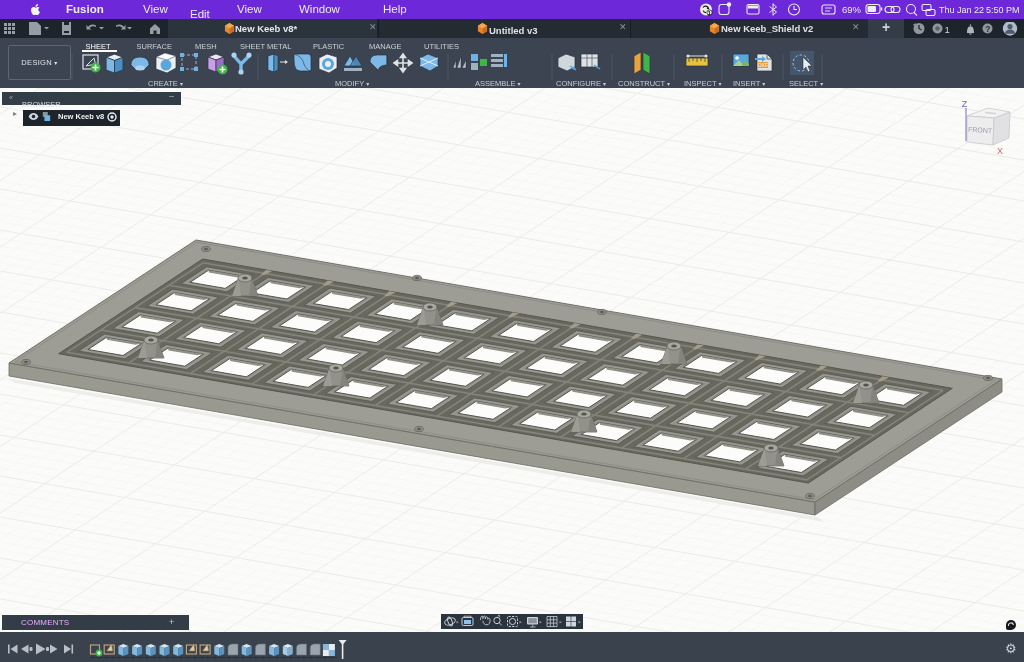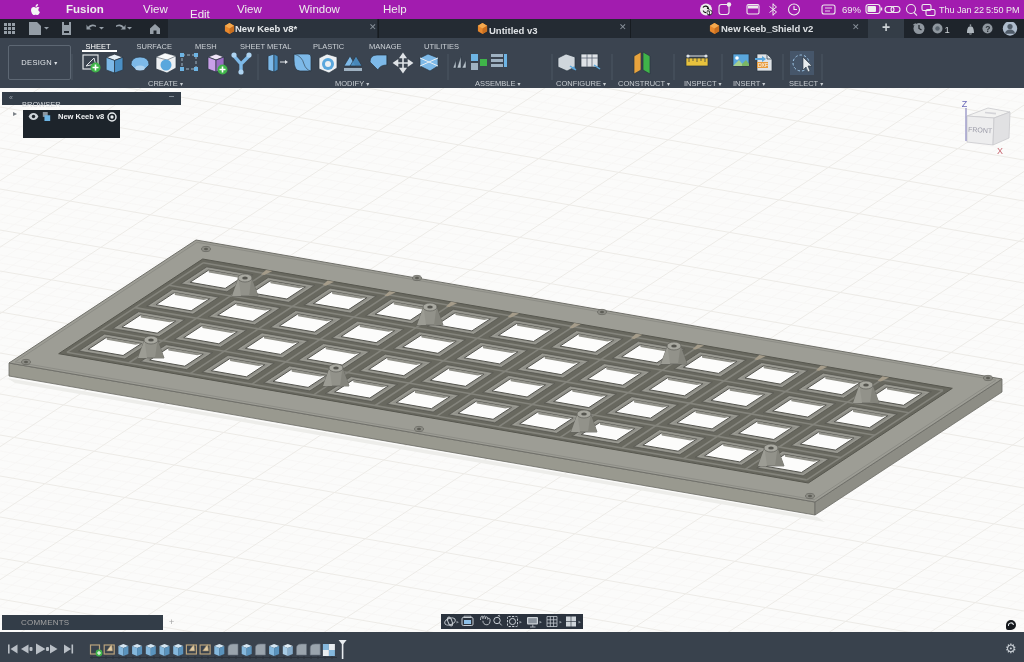--- a/index.html
+++ b/index.html
@@ -510,21 +510,21 @@
     <path d="M577.5,414 L571,432 L580,432 Z" fill="#9c9c94"></path>
     <ellipse cx="584" cy="414" rx="7" ry="4" fill="#a8a8a0" stroke="#66665f" stroke-width="0.8"></ellipse>
     <ellipse cx="584" cy="414" rx="2.8" ry="1.6" fill="#55554f"></ellipse>
     <path d="M764.5,448 L758,466 L784,466 L777.5,448 Z" fill="#92928a" stroke="#66665f" stroke-width="0.8"></path>
     <path d="M777.5,448 L784,466 L775,466 Z" fill="#84847c"></path>
     <path d="M764.5,448 L758,466 L767,466 Z" fill="#9c9c94"></path>
     <ellipse cx="771" cy="448" rx="7" ry="4" fill="#a8a8a0" stroke="#66665f" stroke-width="0.8"></ellipse>
     <ellipse cx="771" cy="448" rx="2.8" ry="1.6" fill="#55554f"></ellipse>
   </svg>
 
-<div class="abs" style="left:0;top:0;width:1024px;height:28px;background:#a21caf;color:#ededed;font-size:11.5px">
+<div class="abs" style="left:0;top:0;width:1024px;height:28px;background:#6d28d9;color:#ededed;font-size:11.5px">
   <svg class="abs" style="left:29px;top:3px" width="13" height="13" viewBox="0 0 16 16">
       <path fill="#f5f5f5" d="M11.2 1.1c-.8.05-1.8.55-2.4 1.2-.5.6-.95 1.5-.8 2.4.9.05 1.85-.5 2.4-1.15.55-.65.95-1.55.8-2.45zM11.3 5c-1.3 0-1.85.8-2.75.8-.95 0-1.8-.75-2.95-.75C4.1 5.05 2.5 6.4 2.5 9c0 2.4 1.9 5.9 3.4 5.9.75 0 1.15-.5 2.25-.5s1.4.5 2.25.5c1.25 0 2.6-2.4 3-3.85-1.2-.45-1.9-1.5-1.9-2.75 0-1.1.6-1.95 1.45-2.45-.45-.6-1.2-.85-1.65-.85z"></path>
     </svg>
   <span class="abs" style="left:66px;top:3px;font-weight:bold">Fusion</span>
   <span class="abs" style="left:143px;top:3px">View</span>
   <span class="abs" style="left:190px;top:8px">Edit</span>
   <span class="abs" style="left:237px;top:3px">View</span>
   <span class="abs" style="left:299px;top:3px">Window</span>
   <span class="abs" style="left:383px;top:3px">Help</span>
   <svg class="abs" style="left:0;top:0" width="1024" height="19" viewBox="0 0 1024 19" fill="none" stroke="#ededed" stroke-width="1.1">
@@ -785,21 +785,21 @@
     <div class="abs" style="left:733px;top:41px;font-size:7.5px;color:#c8cdd2">INSERT <span style="font-size:6px">▾</span></div>
     <div class="abs" style="left:789px;top:41px;font-size:7.5px;color:#c8cdd2">SELECT <span style="font-size:6px">▾</span></div>
 </div>
 
 <div class="abs" style="left:2px;top:92px;width:179px;height:13px;background:#333d48;color:#d8dbde">
   <span class="abs" style="left:7px;top:2px;color:#9aa2aa;font-size:7px">«</span>
   <span class="abs" style="left:20px;top:8px;font-size:7.5px">BROWSER</span>
   <span class="abs" style="left:167px;top:-1px;color:#aab2ba;font-size:9px">–</span>
 </div>
 <span class="abs" style="left:13px;top:109px;color:#7b8187;font-size:8px">▸</span>
-<div class="abs" style="left:23px;top:110px;width:97px;height:28px;background:#1d242b;color:#f0f2f4">
+<div class="abs" style="left:23px;top:110px;width:97px;height:16px;background:#1d242b;color:#f0f2f4">
   <svg class="abs" style="left:5px;top:3px" width="11" height="7" viewBox="0 0 13 9">
       <path d="M6.5 0C3.5 0 1.2 1.8 0.4 4.5 1.2 7.2 3.5 9 6.5 9s5.3-1.8 6.1-4.5C11.8 1.8 9.5 0 6.5 0z" fill="#cdd3d8"></path>
       <circle cx="6.5" cy="4.5" r="2.2" fill="#1d242b"></circle>
     </svg>
   <svg class="abs" style="left:19px;top:1.5px" width="9" height="9" viewBox="0 0 11 11">
       <rect x="1" y="0" width="6" height="6" fill="#8a949e"></rect>
       <rect x="3" y="4" width="7" height="7" fill="#6db4e4"></rect>
     </svg>
   <span class="abs" style="left:35px;top:2px;font-weight:bold;font-size:7.5px;white-space:nowrap">New Keeb v8</span>
   <svg class="abs" style="left:84px;top:1.5px" width="10" height="10" viewBox="0 0 11 11">
@@ -814,21 +814,21 @@
  <polygon points="967,116 994,118 993,145 967,142" fill="#ededee" stroke="#c9c9cd" stroke-width="0.8"></polygon>
  <polygon points="994,118 1010,112 1009,138 993,145" fill="#e1e1e3" stroke="#c9c9cd" stroke-width="0.8"></polygon>
  <line x1="985" y1="112.5" x2="996" y2="113.6" stroke="#d4d4d8" stroke-width="1.6"></line>
  <text x="980" y="132.5" font-size="7" fill="#9b9ba8" transform="rotate(3 980 132.5)" text-anchor="middle" font-family="Liberation Sans">FRONT</text>
  <line x1="966" y1="108" x2="966" y2="141" stroke="#8a88c0" stroke-width="1.2"></line>
  <text x="964.5" y="107" font-size="9" fill="#6a68b8" text-anchor="middle" font-family="Liberation Sans">Z</text>
  <text x="1000" y="154" font-size="9" fill="#c76872" text-anchor="middle" font-family="Liberation Sans">X</text>
  </g>
 </svg>
 
-<div class="abs" style="left:2px;top:615px;width:161px;height:15px;background:#333d48;color:#a3a3a3">
+<div class="abs" style="left:2px;top:615px;width:187px;height:15px;background:#333d48;color:#f0abfc">
   <span class="abs" style="left:19px;top:3px;font-size:8px;letter-spacing:0.2px">COMMENTS</span>
   <span class="abs" style="left:167px;top:2px;font-size:9px">+</span>
 </div>
 
 <div class="abs" style="left:441px;top:613.5px;width:142px;height:15.5px;background:#2b333e">
  <svg width="142" height="15.5" viewBox="0 0 142 15.5" fill="none" stroke="#c7cdd3" stroke-width="1">
   <ellipse cx="9" cy="7.5" rx="5.5" ry="3.2" transform="rotate(-20 9 7.5)"></ellipse>
       <ellipse cx="9" cy="7.5" rx="2" ry="4.6" transform="rotate(-20 9 7.5)"></ellipse>
   <path d="M15.5 6.8l2.4 1.4-2.4 1.4z" fill="#8f979f" stroke="none"></path>
   <rect x="21" y="3.5" width="11" height="8" rx="1.3"></rect>

